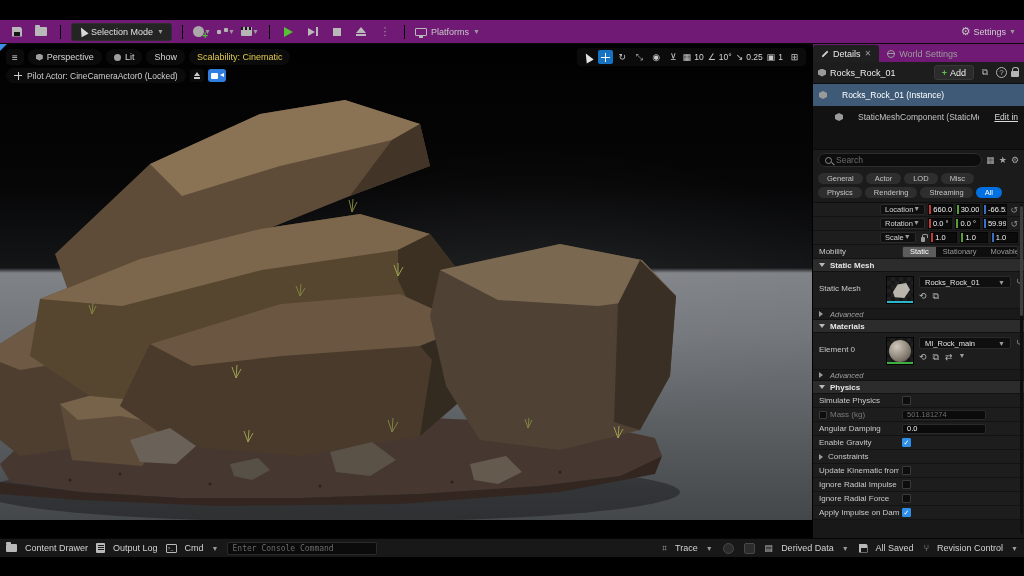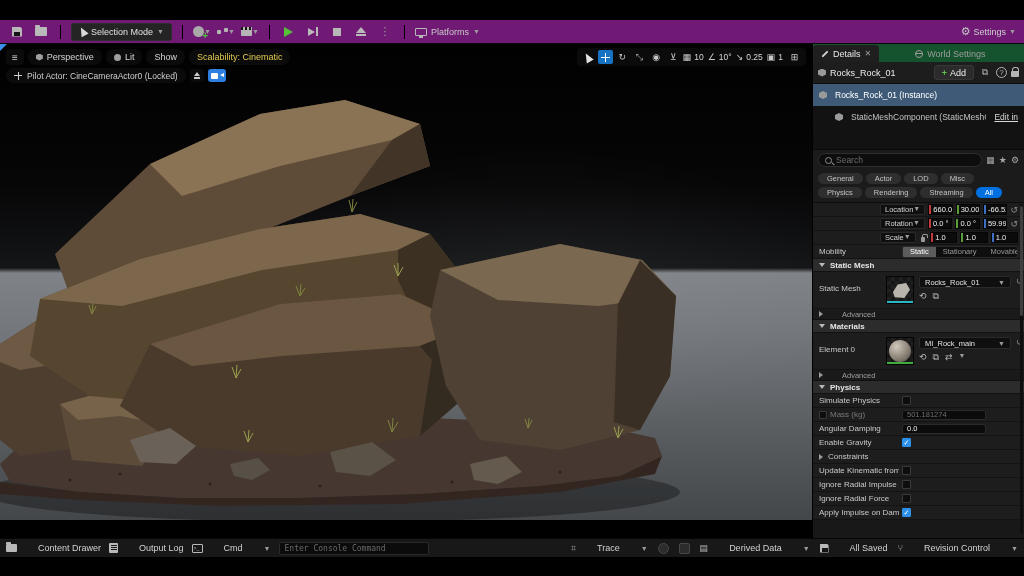--- a/index.html
+++ b/index.html
@@ -73,39 +73,39 @@
   .pilot-plus:after { content:""; position:absolute; top:3.5px; left:0; width:8px; height:1px; background:#cfcfcf; }
   .mini-eject { display:flex; flex-direction:column; align-items:center; gap:1px; background:rgba(12,12,12,0.9); border-radius:3px; padding:3px 4px; }
   .mini-eject .t { width:0; height:0; border-left:3px solid transparent; border-right:3px solid transparent; border-bottom:4px solid #c9c9c9; }
   .mini-eject .b { width:6px; height:1.5px; background:#c9c9c9; }
   .cam-toggle { width:18px; height:13px; background:#2e7fe0; border-radius:3px; position:relative; }
   .cam-toggle:after { content:""; position:absolute; left:3px; top:3.5px; width:7px; height:6px; background:#fff; border-radius:1px; }
   .cam-toggle:before { content:""; position:absolute; right:2px; top:4px; width:0; height:0; border-top:2.5px solid transparent; border-bottom:2.5px solid transparent; border-right:4px solid #fff; }
 
   
   .details { position:relative; width:212px; height:494px; background:#161616; border-left:1px solid #000; display:flex; flex-direction:column; }
-  .tabs { display:flex; height:18px; background:#14532d; align-items:flex-end;gap:28px; }
+  .tabs { display:flex; height:18px; background:#701a75; align-items:flex-end; }
   .tab { display:flex; align-items:center; gap:4px; padding:0 8px; height:17px; font-size:9px; color:#9c9c9c; }
   .tab.active { background:#1f1f1f; color:#e8e8e8; border-radius:3px 3px 0 0; }
   .pencil { width:8px; height:2px; background:#cfcfcf; transform:rotate(-45deg); border-radius:1px; }
   .globe { width:8px; height:8px; border-radius:50%; border:1px solid #9c9c9c; position:relative; }
   .globe:after { content:""; position:absolute; top:2.5px; left:-1px; width:8px; height:1px; background:#9c9c9c; }
   .closex { color:#9c9c9c; font-size:8px; }
   .actor-header { display:flex; align-items:center; height:22px; background:#1d1d1d; border-bottom:1px solid #0d0d0d; padding:0 5px; gap:4px; }
   .cube-ico { width:8px; height:8px; background:#9a9a9a; clip-path:polygon(50% 0,100% 25%,100% 75%,50% 100%,0 75%,0 25%); flex:none; }
   .actor-name { color:#ececec; font-size:9px; flex:1; }
   .add-btn { display:flex; align-items:center; gap:3px; background:#2b2b2b; border:1px solid #383838; border-radius:3px; height:15px; padding:0 7px; color:#efefef; }
   .add-btn .p { color:#5fc04d; font-weight:bold; }
   .hd-ico { color:#b5b5b5; font-size:9px; width:14px; text-align:center; }
   .qmark { width:11px; height:11px; border-radius:50%; border:1px solid #b5b5b5; color:#b5b5b5; font-size:8px; display:flex; align-items:center; justify-content:center; }
   .lock { width:8px; height:6px; background:#b5b5b5; border-radius:1px; position:relative; margin-top:3px; }
   .lock:before { content:""; position:absolute; top:-4px; left:1px; width:5px; height:4px; border:1.2px solid #b5b5b5; border-bottom:none; border-radius:3px 3px 0 0; }
 
   .comp-tree { height:66px; background:#121212; border-bottom:1px solid #0a0a0a; }
-  .tree-row { display:flex; align-items:center; gap:8px; height:16px; padding:11px 6px; font-size:8.5px;text-align:center; }
+  .tree-row { display:flex; align-items:center; gap:15px; height:16px; padding:11px 6px; font-size:8.5px;text-align:center; }
   .tree-row.selected { background:#3e5a77; color:#fff; }
   .tree-row.child { padding-left:22px; color:#c3c3c3; }
   .editin { margin-left:auto; text-decoration:underline; color:#d9d9d9; white-space:nowrap; }
 
   .search-row { display:flex; align-items:center; gap:4px; height:20px; padding:0 5px; background:#1b1b1b; }
   .search-box { flex:1; display:flex; align-items:center; gap:4px; background:#0d0d0d; border:1px solid #2d2d2d; border-radius:8px; height:14px; padding:0 6px; }
   .search-box input { background:transparent; border:none; outline:none; color:#bdbdbd; font-size:8.5px; width:100%; font-family:"Liberation Sans",sans-serif; }
   .search-box input::placeholder { color:#6d6d6d; }
   .mag { width:7px; height:7px; border:1.2px solid #8b8b8b; border-radius:50%; position:relative; flex:none; }
   .mag:after { content:""; position:absolute; right:-3px; bottom:-2px; width:3.5px; height:1.2px; background:#8b8b8b; transform:rotate(45deg); }
@@ -135,35 +135,35 @@
   .asset-row { display:flex; align-items:flex-start; border-bottom:1px solid #131313; background:#1d1d1d; padding:4px 6px; gap:5px; }
   .asset-row .lbl { width:62px; flex:none; color:#c9c9c9; font-size:8px; padding-top:8px; }
   .thumb { width:28px; height:28px; flex:none; border:1px solid #050505; position:relative;
     background:repeating-conic-gradient(#202020 0 25%, #161616 0 50%) 0 0/8px 8px; }
   .thumb .underline { position:absolute; left:0; right:0; bottom:0; height:2px; }
   .thumb .rock-th { position:absolute; left:4px; top:6px; width:19px; height:15px; background:#b9b4ac; clip-path:polygon(10% 60%,35% 10%,80% 0,100% 45%,70% 100%,20% 95%); }
   .thumb .sphere { position:absolute; left:2px; top:2px; width:22px; height:22px; border-radius:50%; background:radial-gradient(circle at 35% 30%, #cfc8bb, #8d8478 55%, #4e473e); }
   .asset-ctl { flex:1; display:flex; flex-direction:column; gap:3px; }
   .combo { display:flex; align-items:center; justify-content:space-between; background:#0f0f0f; border:1px solid #2a2a2a; border-radius:2px; height:12px; padding:0 5px; color:#e3e3e3; font-size:7.5px; width:92px; }
   .mini-ics { display:flex; gap:6px; color:#b9b9b9; font-size:9px; }
-  .adv-row { display:flex; align-items:center; gap:19px; height:11px; background:#1a1a1a; border-bottom:1px solid #101010; padding:0 6px; color:#9f9f9f; font-size:7.5px; }
+  .adv-row { display:flex; align-items:center; gap:7px; height:11px; background:#1a1a1a; border-bottom:1px solid #101010; padding:0 6px; color:#9f9f9f; font-size:7.5px;font-style:italic; }
 
   .chk { width:9px; height:9px; border:1px solid #3a3a3a; background:#0d0d0d; border-radius:1px; display:flex; align-items:center; justify-content:center; color:#fff; font-size:7px; flex:none; }
   .chk.on { background:#2e8fe8; border-color:#2e8fe8; }
   .pvbox { display:flex; align-items:center; background:#0b0b0b; border:1px solid #2a2a2a; border-radius:2px; height:10px; padding:0 4px; color:#efefef; font-size:7.5px; width:84px; }
   .pvbox.dim { color:#6f6f6f; }
   .dim-lbl { color:#7a7a7a !important; }
 
   .scrollbar { position:absolute; right:1px; top:160px; width:3px; height:330px; background:#0f0f0f; border-radius:2px; }
   .scrollbar .thumb-s { position:absolute; top:2px; width:3px; height:110px; background:#3e3e3e; border-radius:2px; }
 
   
   .statusbar { position:absolute; top:538px; left:0; width:1024px; height:19px; background:#181818; border-top:1px solid #060606; display:flex; align-items:center; padding:0 6px; font-size:9px; }
   .sb-left { display:flex; align-items:center; gap:8px; flex:1; }
-  .sb-item { display:flex; align-items:center; gap:21px; color:#d2d2d2; }
+  .sb-item { display:flex; align-items:center; gap:8px; color:#d2d2d2; }
   .sb-right { display:flex; align-items:center; gap:10px; }
   .console { display:flex; align-items:center; background:#0b0b0b; border:1px solid #2a2a2a; border-radius:2px; height:13px; width:150px; padding:0 5px; }
   .console input { background:transparent; border:none; outline:none; width:100%; color:#707070; font-size:8px; font-family:"DejaVu Sans Mono", monospace; }
   .console input::placeholder { color:#6a6a6a; }
   .doc-ico { width:9px; height:10px; background:#b9b9b9; border-radius:1px; position:relative; }
   .doc-ico:after { content:""; position:absolute; left:1.5px; top:2px; width:6px; height:1px; background:#181818; box-shadow:0 2px 0 #181818, 0 4px 0 #181818; }
   .term-ico { width:11px; height:9px; border:1px solid #b9b9b9; border-radius:1px; position:relative; font-size:5px; color:#b9b9b9; }
   .term-ico:after { content:">_"; position:absolute; left:1px; top:0; }
   .round-ico { width:11px; height:11px; border-radius:50%; background:#2c2c2c; border:1px solid #484848; }
   .bottom-strip { position:absolute; top:557px; left:0; width:1024px; height:19px; background:#000; }

